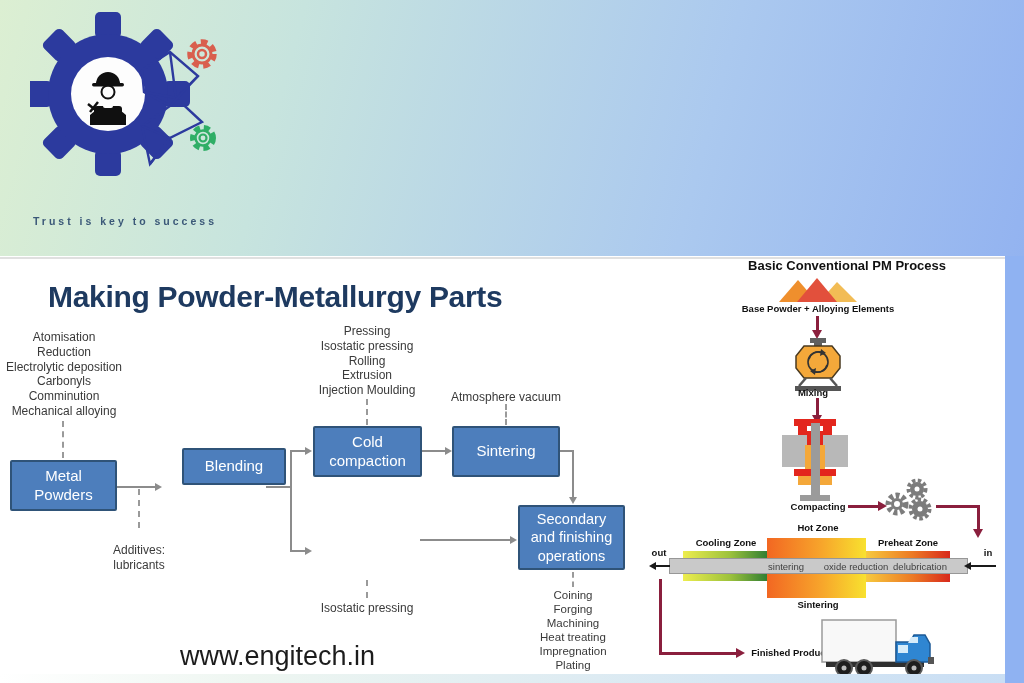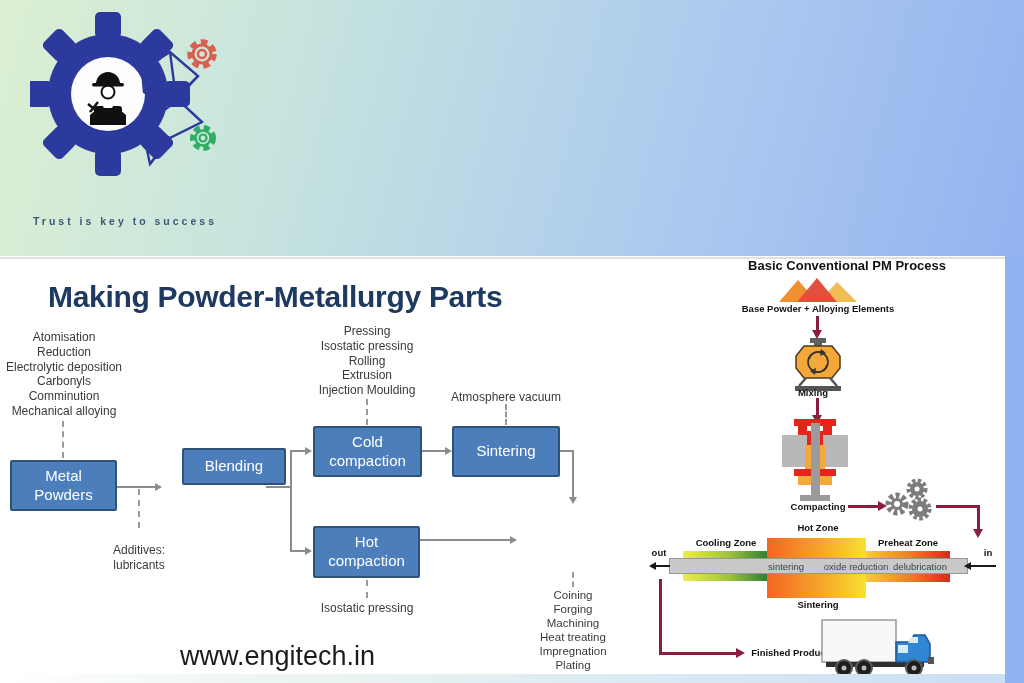--- a/index.html
+++ b/index.html
@@ -136,21 +136,21 @@
     </div>
   <div class="dash" style="left:366px;top:399px;height:26px;"></div>
 
   <div class="txt" style="left:446px;top:390px;width:120px;">Atmosphere vacuum</div>
   <div class="dash" style="left:505px;top:404px;height:21px;"></div>
 
   <div class="fbox" style="left:10px;top:460px;width:107px;height:51px;padding:0 17px;">Metal Powders</div>
   <div class="fbox" style="left:162px;top:448px;width:104px;height:37px;margin-left:20px;">Blending</div>
   <div class="fbox" style="left:313px;top:426px;width:109px;height:51px;padding:0 8px;">Cold compaction</div>
   <div class="fbox" style="left:452px;top:426px;width:108px;height:51px;">Sintering</div>
-  <div class="fbox" style="left:313px;top:526px;width:107px;height:52px;padding:0 8px;">Hot compaction</div>
+  <div class="fbox" style="left:518px;top:505px;width:107px;height:65px;font-size:14.5px;padding:0 5px;">Secondary and finishing operations</div>
 
   <div class="hline" style="left:117px;top:486px;width:39px;"></div>
   <div class="ah-r" style="left:155px;top:483px;"></div>
 
   <div class="hline" style="left:266px;top:486px;width:25px;"></div>
   <div class="vline" style="left:290px;top:450px;height:102px;"></div>
   <div class="hline" style="left:290px;top:450px;width:16px;"></div>
   <div class="ah-r" style="left:305px;top:447px;"></div>
   <div class="hline" style="left:290px;top:550px;width:16px;"></div>
   <div class="ah-r" style="left:305px;top:547px;"></div>

